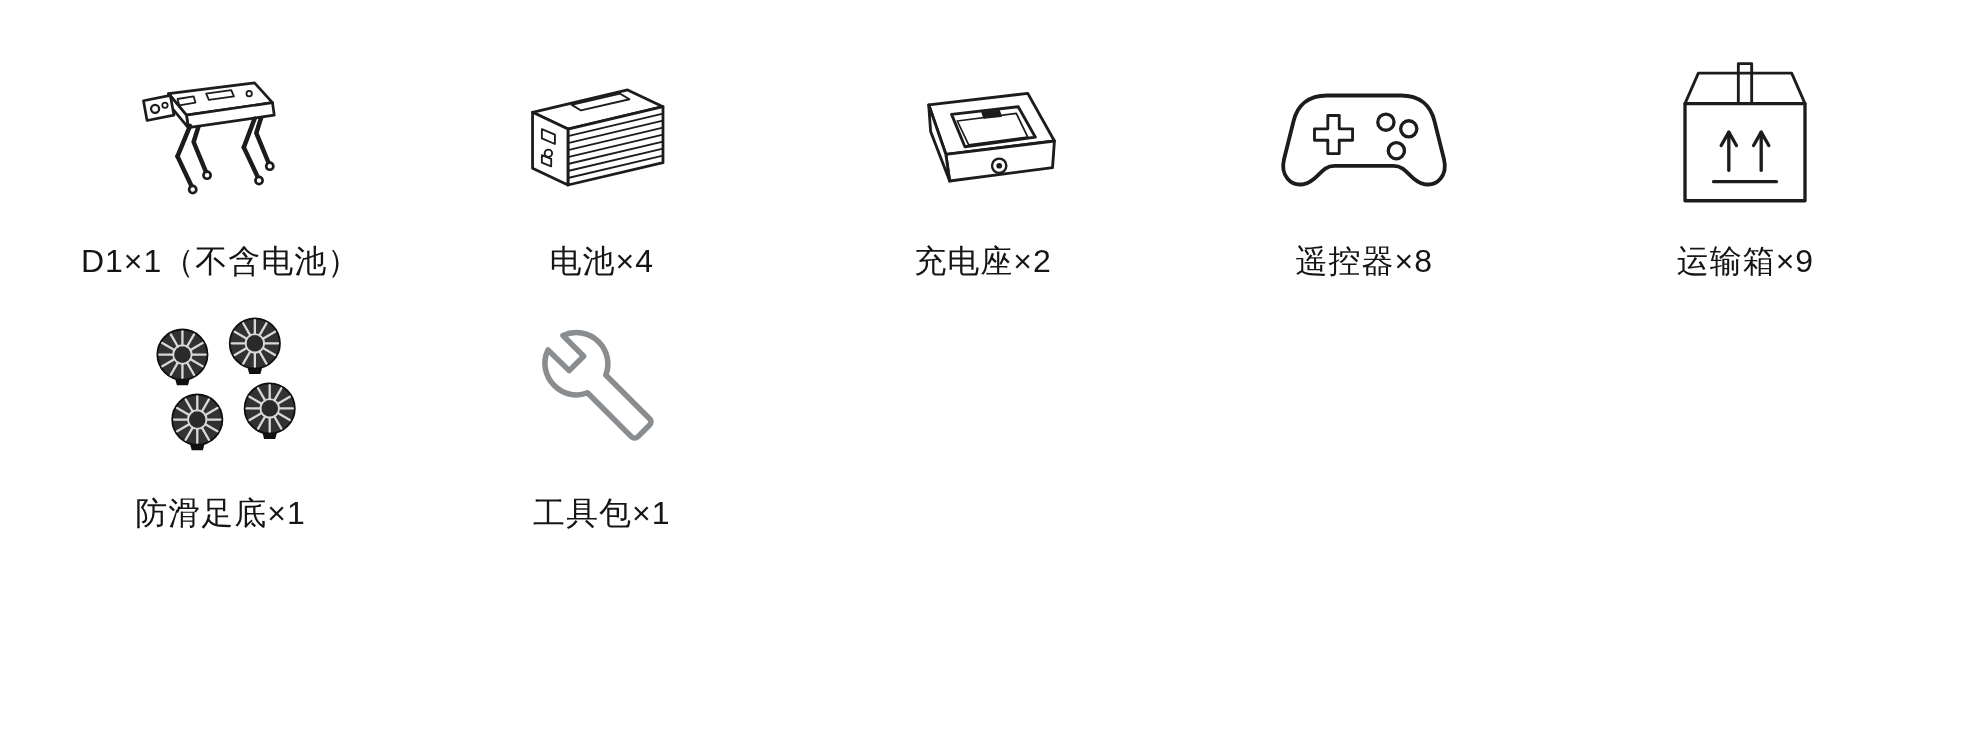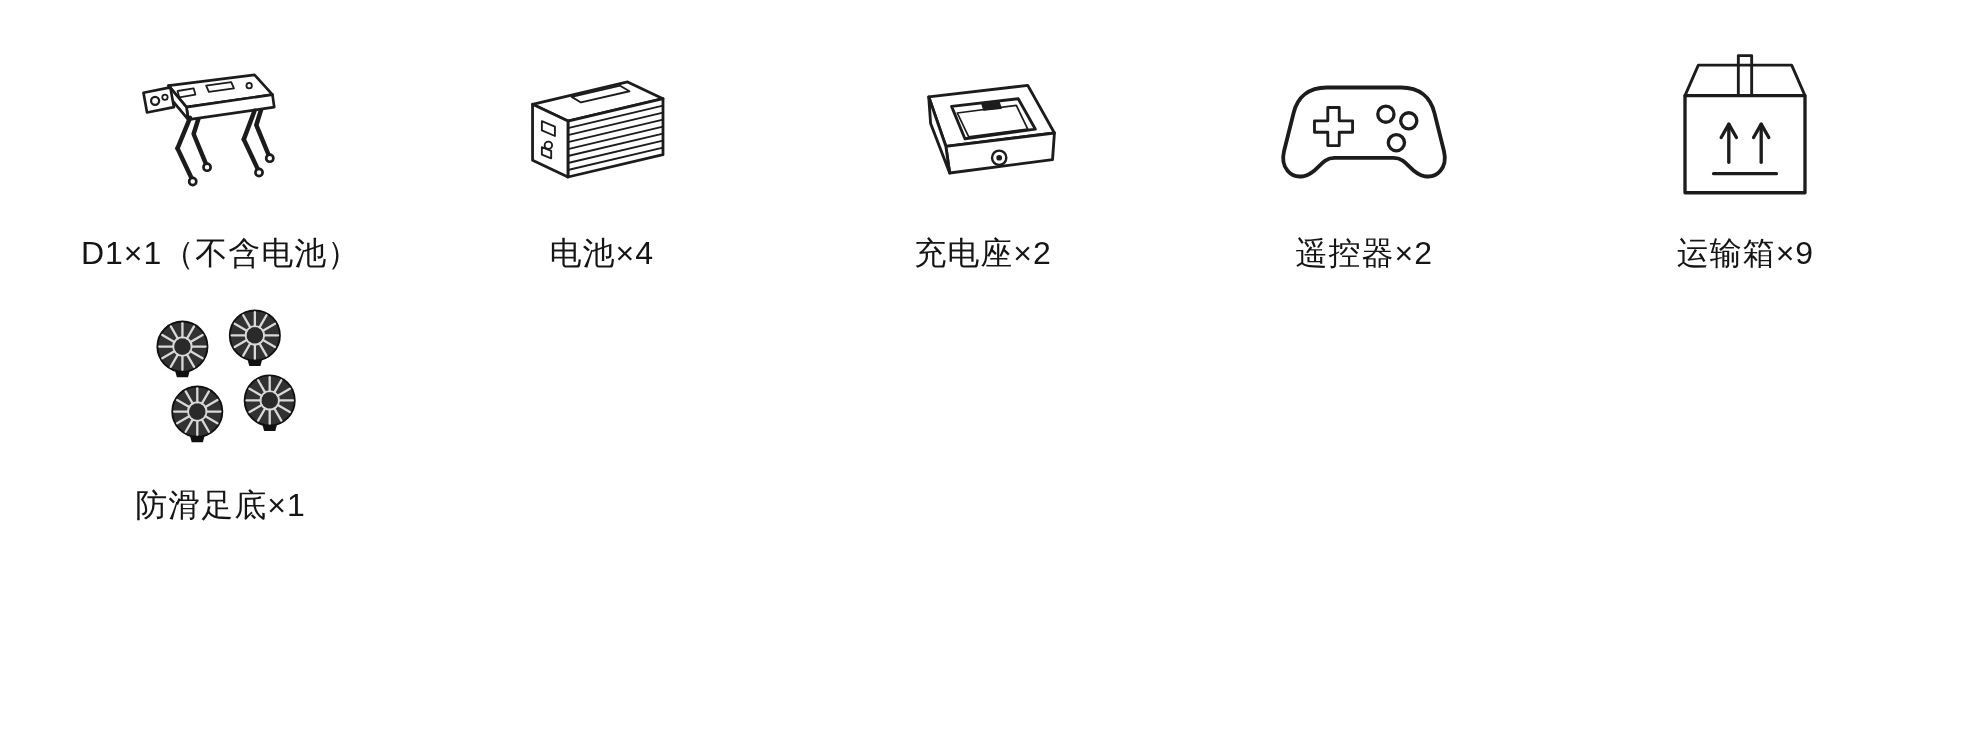--- a/index.html
+++ b/index.html
@@ -1,18 +1,18 @@
 <!DOCTYPE html>
 <html><head>
 <meta charset="utf-8">
 <style>
   html,body{margin:0;padding:0;background:#ffffff;}
   .packing{
     width:1966px;height:748px;box-sizing:border-box;
-    padding:24px 30px 0 30px;
+    padding:32px 30px 0 30px;
     display:grid;
     grid-template-columns:repeat(5,1fr);
     grid-template-rows:252px 252px;
     font-family:"Liberation Sans","DejaVu Sans",sans-serif;
     background:#ffffff;
   }
   .cell{
     display:flex;flex-direction:column;align-items:center;justify-content:flex-end;
     padding-bottom:4px;
   }
@@ -114,21 +114,21 @@
       <svg viewBox="0 0 210 150" width="200">
         <g fill="none" stroke="#1c1c1c" stroke-linejoin="round" stroke-linecap="round">
           <path stroke-width="4" d="M66,32 h78 c19,0 31,10 35,27 l10,40 c4,17 -7,29 -21,26 c-15,-3 -17,-19 -32,-19 h-62 c-15,0 -17,16 -32,19 c-14,3 -25,-9 -21,-26 l10,-40 c4,-17 16,-27 35,-27 z"></path>
           <path stroke-width="3" d="M67,53 h12 v14 h14 v12 h-14 v14 h-12 v-14 h-14 v-12 h14 z"></path>
           <circle cx="128" cy="60" r="8.5" stroke-width="3.5"></circle>
           <circle cx="152" cy="67" r="8.5" stroke-width="3.5"></circle>
           <circle cx="139" cy="90" r="8.5" stroke-width="3.5"></circle>
         </g>
       </svg>
     </div>
-    <div class="label">遥控器×2</div>
+    <div class="label">遥控器×8</div>
   </div>
 
 
   <div class="cell">
     <div class="icon-box">
       <svg viewBox="0 0 210 170" width="200">
         <g fill="none" stroke="#1c1c1c" stroke-linejoin="round" stroke-linecap="round">
           <polyline points="42,50 56,18 154,18 168,50" stroke-width="3"></polyline>
           <polyline points="98,50 98,8 112,8 112,50" stroke-width="3"></polyline>
           <rect x="42" y="50" width="126" height="102" fill="#fff" stroke-width="3.5"></rect>
@@ -170,14 +170,22 @@
         </defs>
         <use href="#padShape" transform="translate(64,48)"></use>
         <use href="#padShape" transform="translate(142,36)"></use>
         <use href="#padShape" transform="translate(80,118)"></use>
         <use href="#padShape" transform="translate(158,106)"></use>
       </svg>
     </div>
     <div class="label">防滑足底×1</div>
   </div>
 
+  <div class="cell">
+    <div class="icon-box">
+      <svg viewBox="0 0 150 150" width="135">
+        <path transform="translate(7,7) scale(5.35)" d="M22.7 19l-9.1-9.1c.9-2.3.4-5-1.5-6.9-2-2-5-2.4-7.4-1.3L9 6 6 9 1.6 4.7C.4 7.1.9 10.1 2.9 12.1c1.9 1.9 4.6 2.4 6.9 1.5l9.1 9.1c.4.4 1 .4 1.4 0l2.3-2.3c.5-.4.5-1.1.1-1.4z" fill="none" stroke="#8a8d90" stroke-width="1.15" stroke-linejoin="round"></path>
+      </svg>
+    </div>
+    <div class="label">工具包×1</div>
+  </div>
 
 </div>
 
 </body></html>

